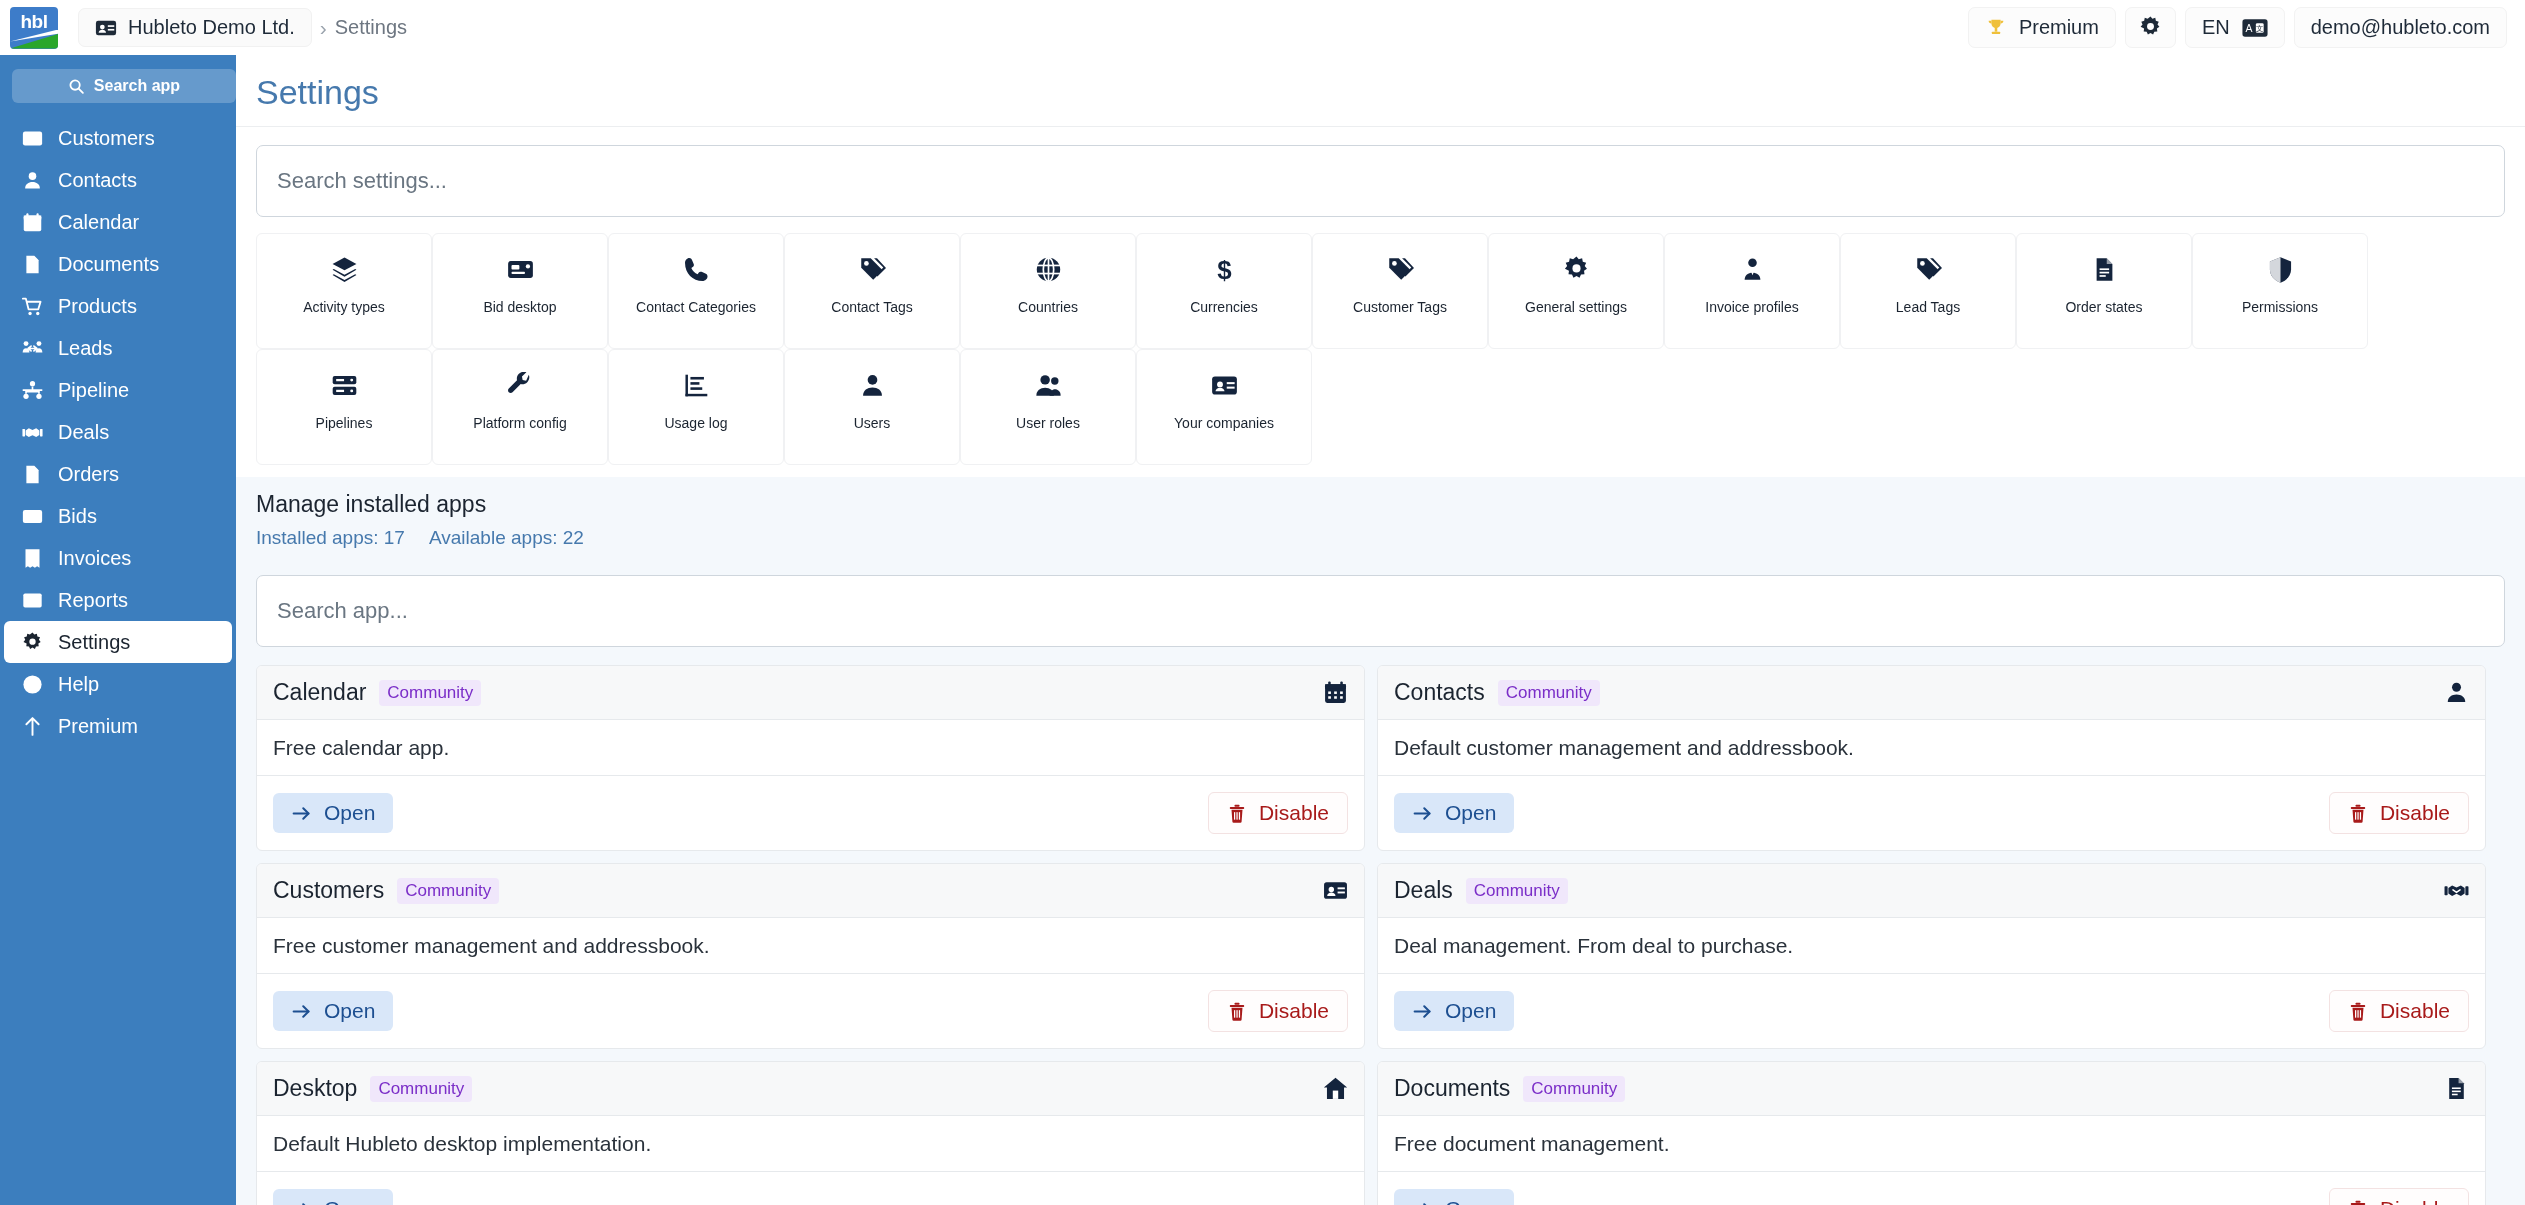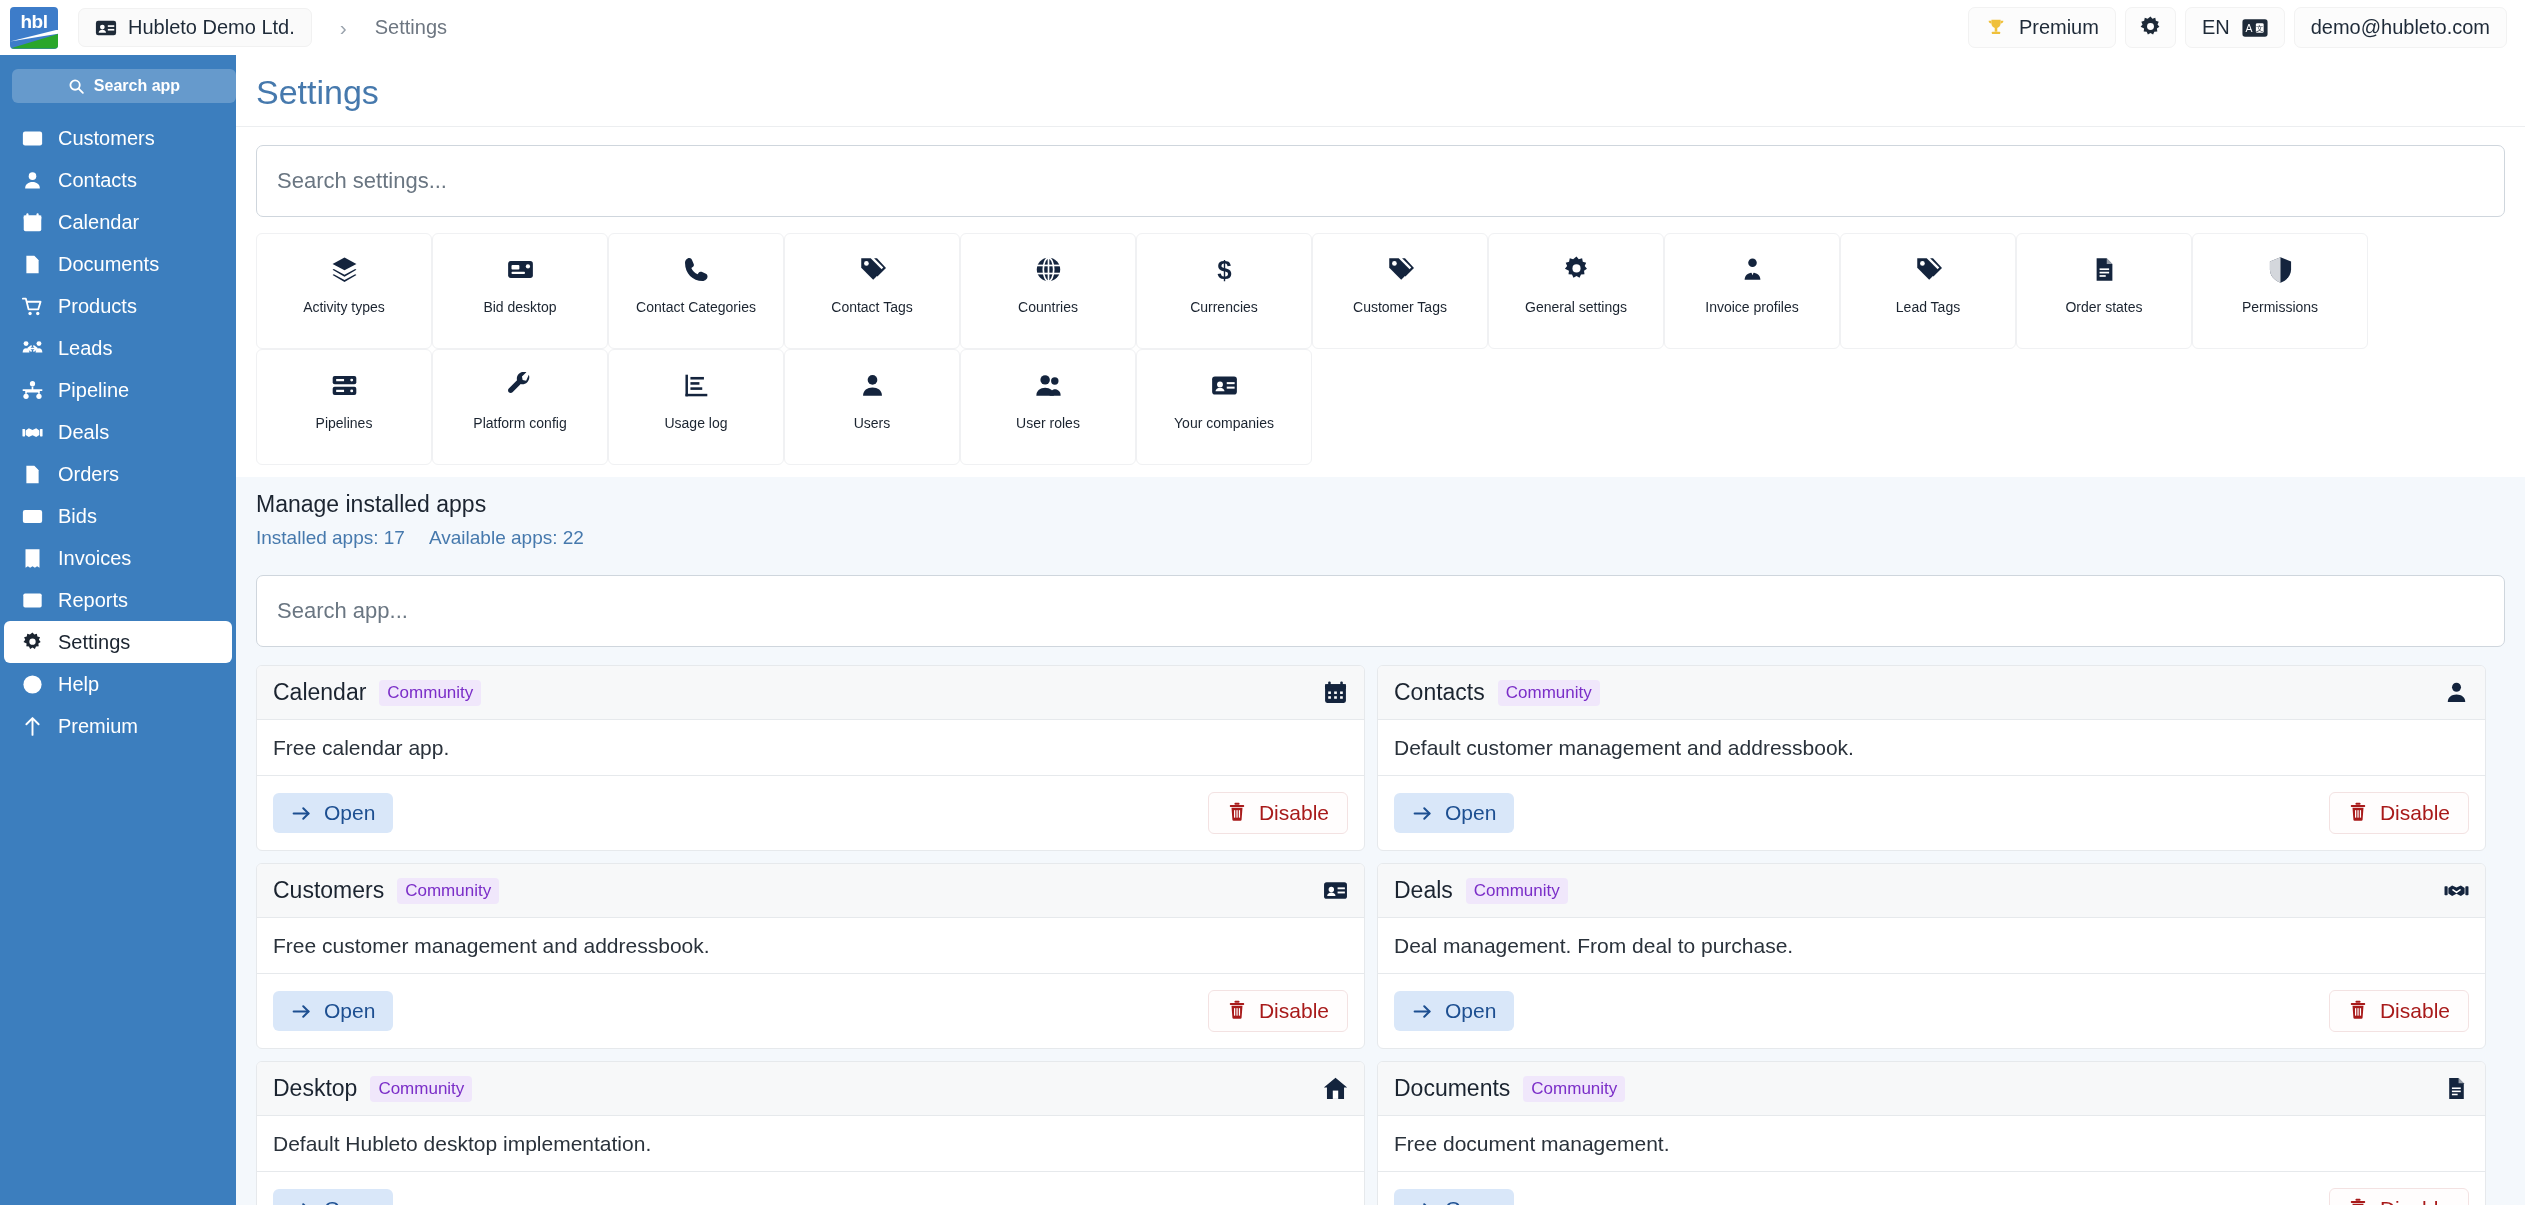--- a/index.html
+++ b/index.html
@@ -31,21 +31,21 @@
     position: absolute; bottom: 0; left: 0; width: 100%; height: 16px;
     background: #2aa62a;
     clip-path: polygon(0 100%, 100% 10%, 100% 100%);
   }
   .logo .lg-swoosh2 {
     position: absolute; bottom: 7px; left: 0; width: 100%; height: 12px;
     background: #ffffff;
     clip-path: polygon(0 100%, 100% 0%, 100% 35%, 0 100%);
   }
 
-  .crumbs { display: flex; align-items: center; margin-left: 20px; gap: 28px; }
+  .crumbs { display: flex; align-items: center; margin-left: 20px; gap: 8px; }
   .crumb-chip {
     display: flex; align-items: center; gap: 11px;
     padding: 7px 16px; border-radius: 7px;
     background: #fafafa; border: 1px solid #f1f1f1;
     font-size: 20px; color: #1e2a38;
   }
   .crumb-sep { color: #9aa3ad; font-size: 21px; }
   .crumb-plain { color: #6d7681; font-size: 20px; }
 
   .topright {
@@ -155,21 +155,21 @@
   .card-foot {
     height: 74px; display: flex; align-items: center;
     padding: 0 16px; justify-content: space-between;
   }
   .btn-open {
     display: flex; align-items: center; gap: 12px;
     background: #d9e7f9; color: #1d4f91; border-radius: 6px;
     padding: 8px 18px; font-size: 21px;
   }
   .btn-disable {
-    display: flex; align-items: flex-start; gap: 12px;
+    display: flex; align-items: center; gap: 12px;
     background: #fffdfd; border: 1px solid #f3e2e2; color: #a81a1a;
     border-radius: 6px; padding: 8px 18px; font-size: 21px;
   }
   .spacer { flex: 1; }
   svg { display: block; }
 </style>
 </head>
 <body>
 
 <div class="topbar">

